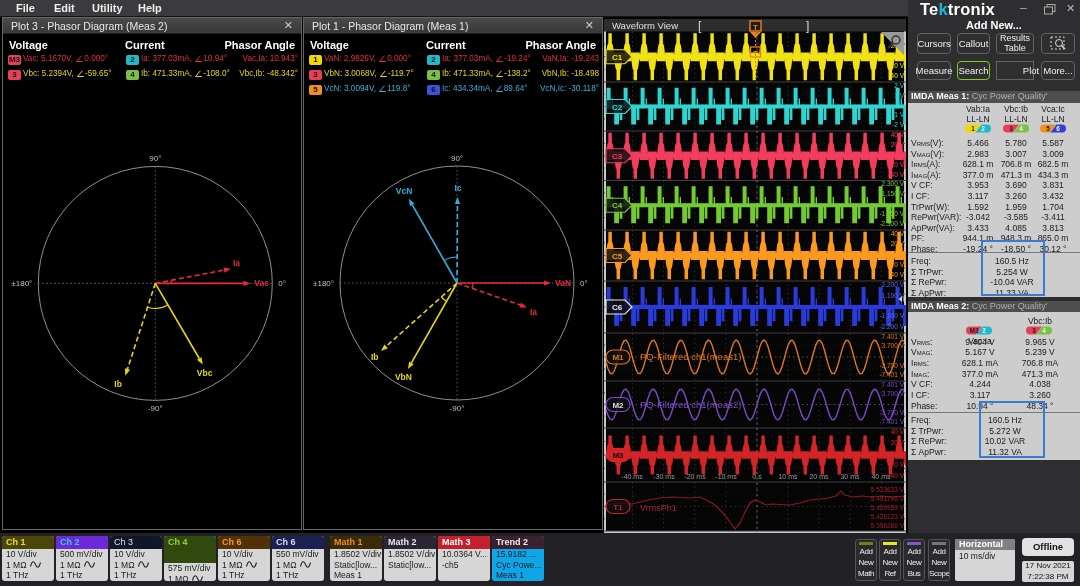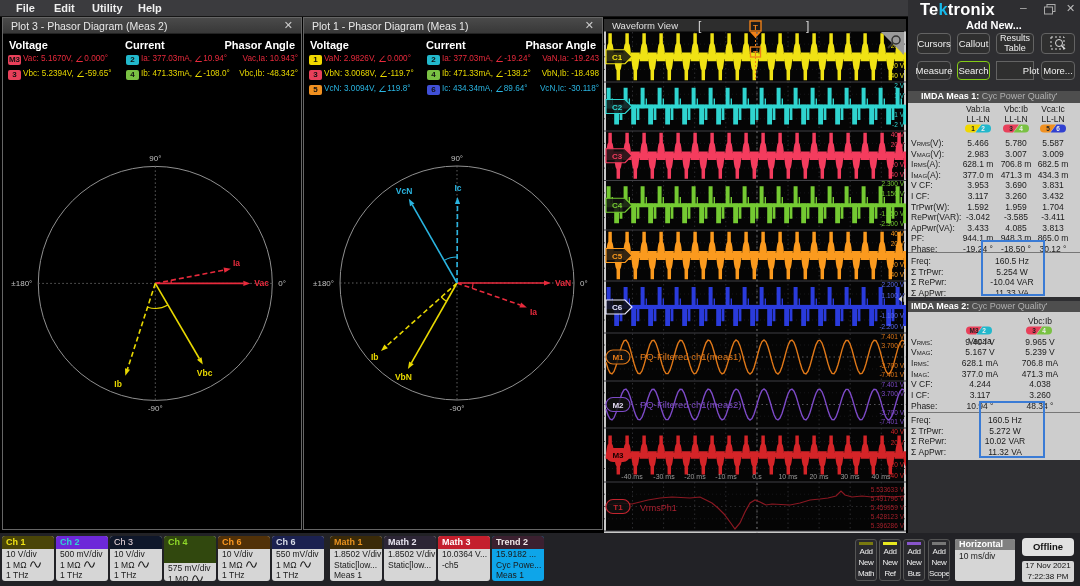--- a/index.html
+++ b/index.html
@@ -450,21 +450,21 @@
     <div class="abs" style="left:133px;top:33px;width:34px;height:21px;background:#2f2f2f;border:1px solid #636363;border-radius:4px;"><svg width="32" height="19">
         <rect x="9" y="3" width="13" height="12" fill="none" stroke="#ddd" stroke-dasharray="2,2"></rect>
         <circle cx="17" cy="9" r="3.5" fill="none" stroke="#ddd"></circle>
         <line x1="19.5" y1="11.5" x2="23" y2="15" stroke="#ddd" stroke-width="1.5"></line>
       </svg></div>
     <div class="abs" style="left:9px;top:61px;width:34px;height:19px;background:#2f2f2f;border:1px solid #636363;border-radius:4px;color:#f0f0f0;font-size:9.5px;display:flex;align-items:center;justify-content:center;text-align:center;line-height:1.05;">Measure</div>
     <div class="abs" style="left:49px;top:61px;width:33px;height:19px;background:#2f2f2f;border:1px solid #84cc16;border-radius:4px;color:#f0f0f0;font-size:9.5px;display:flex;align-items:center;justify-content:center;text-align:left;line-height:1.05;">Search</div>
     <div class="abs" style="left:88px;top:61px;width:38px;height:19px;background:#2f2f2f;border:1px solid #636363;border-radius:0;color:#f0f0f0;font-size:9.5px;display:flex;align-items:center;justify-content:center;text-align:center;line-height:1.05;padding-left:32px;">Plot</div>
     <div class="abs" style="left:133px;top:61px;width:34px;height:19px;background:#2f2f2f;border:1px solid #636363;border-radius:4px;color:#f0f0f0;font-size:9.5px;display:flex;align-items:center;justify-content:center;text-align:center;line-height:1.05;">More...</div>
   </div>
-<div class="abs" style="left:908px;top:91px;width:172px;height:11.5px;background:#4e4e4e;font-size:9px;line-height:11px;"><span style="margin-left:13px;font-weight:bold;color:#fff;">IMDA Meas 1:</span><span style="color:#b0b0b0;"> Cyc Power Quality'</span></div>
+<div class="abs" style="left:908px;top:91px;width:172px;height:11.5px;background:#4e4e4e;font-size:9px;line-height:11px;"><span style="margin-left:3px;font-weight:bold;color:#fff;">IMDA Meas 1:</span><span style="color:#b0b0b0;"> Cyc Power Quality'</span></div>
 <div class="abs" style="left:908px;top:102.5px;width:172px;height:194.5px;background:#cdcdcd;"></div>
 <span class="abs" style="left:959px;top:104px;width:38px;text-align:center;font-size:8.5px;color:#1a1a1a;">Vab:Ia</span>
 <span class="abs" style="left:997px;top:104px;width:38px;text-align:center;font-size:8.5px;color:#1a1a1a;">Vbc:Ib</span>
 <span class="abs" style="left:1034px;top:104px;width:38px;text-align:center;font-size:8.5px;color:#1a1a1a;">Vca:Ic</span>
 <span class="abs" style="left:959px;top:114px;width:38px;text-align:center;font-size:8.5px;color:#1a1a1a;">LL-LN</span>
 <span class="abs" style="left:997px;top:114px;width:38px;text-align:center;font-size:8.5px;color:#1a1a1a;">LL-LN</span>
 <span class="abs" style="left:1034px;top:114px;width:38px;text-align:center;font-size:8.5px;color:#1a1a1a;">LL-LN</span>
 <svg class="abs" style="left:965px;top:124px;" width="26" height="9" viewBox="0 0 26 9">
     <path d="M4,0.5 L16,0.5 L10,8.5 L4,8.5 A4,4 0 0 1 4,0.5 Z" fill="#f0d800"></path>
     <path d="M16.5,0.5 L22,0.5 A4,4 0 0 1 22,8.5 L10.5,8.5 Z" fill="#22b8cc"></path>

